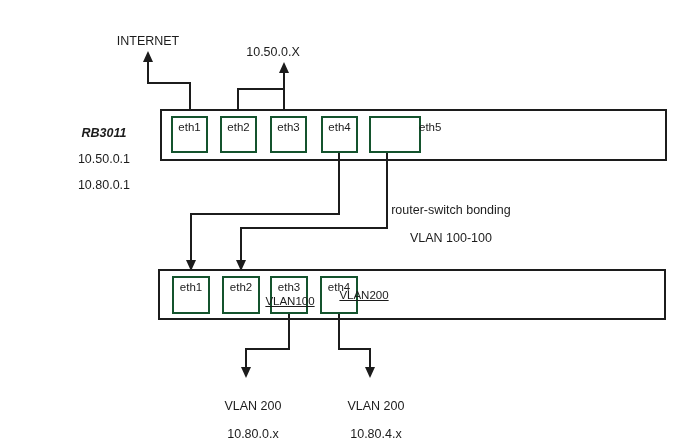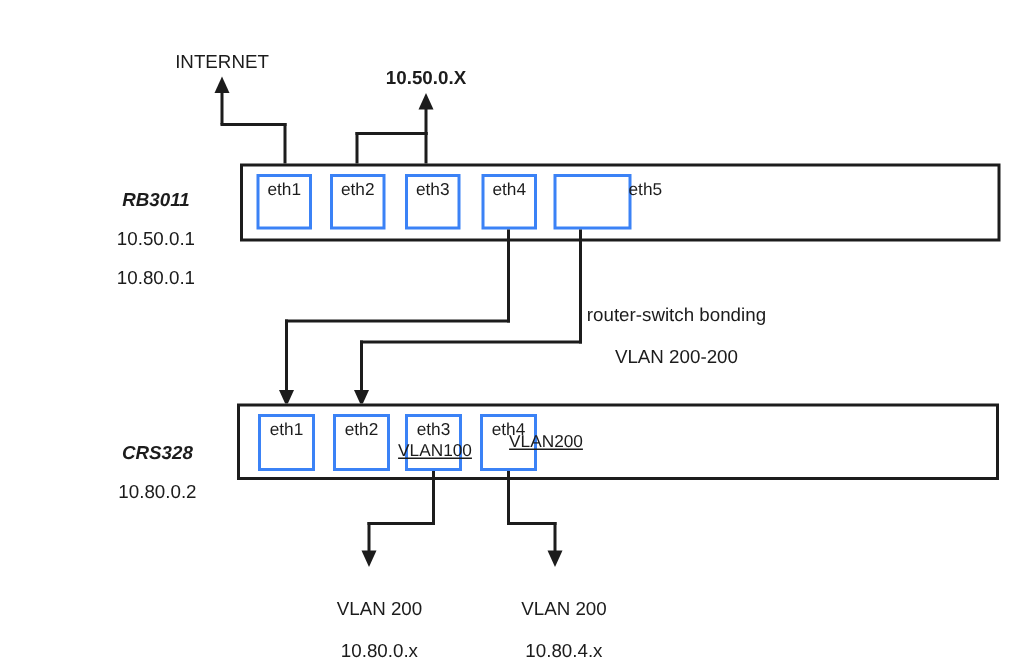--- a/index.html
+++ b/index.html
@@ -6,21 +6,21 @@
   .canvas {
     position:relative; width:690px; height:443px; background:#ffffff;
     font-family:"Liberation Sans", sans-serif; color:#1c1c1c; overflow:hidden;
   }
   .lbl { position:absolute; font-size:12.5px; line-height:14px; white-space:pre; color:#1c1c1c; }
   .ctr { transform:translateX(-50%); text-align:center; }
   .b   { font-weight:bold;font-style:italic; }
   .lh13 { line-height:13px; }
   .chassis { position:absolute; border:2px solid #1c1c1c; background:#ffffff; box-sizing:border-box; }
   .port {
-    position:absolute; border:2px solid #3b82f6; background:#ffffff; box-sizing:border-box;
+    position:absolute; border:2px solid #14532d; background:#ffffff; box-sizing:border-box;
     font-size:11.5px; text-align:center; padding-top:3px; color:#1c1c1c;
   }
   .vline, .hline { position:absolute; background:#1c1c1c; }
   .vline { width:2px; }
   .hline { height:2px; }
   .arrow-up {
     position:absolute; width:0; height:0;
     border-left:5px solid transparent; border-right:5px solid transparent;
     border-bottom:11px solid #1c1c1c;
   }
@@ -30,21 +30,21 @@
     border-top:11px solid #1c1c1c;
   }
   .vlan-tag { position:absolute; font-size:11.5px; transform:translateX(-50%); white-space:pre; background:transparent;text-decoration:underline; }
 </style>
 </head>
 <body>
 
 <div class="canvas">
 
   <div class="lbl ctr" style="left:148px; top:34px;">INTERNET</div>
-  <div class="lbl ctr" style="left:284px; top:45px;font-weight:bold;">10.50.0.X</div>
+  <div class="lbl ctr" style="left:273px; top:45px;">10.50.0.X</div>
 
   <div class="arrow-up" style="left:143px; top:51px;"></div>
   <div class="vline" style="left:147px; top:61px; height:22px;"></div>
   <div class="hline" style="left:147px; top:82px; width:44px;"></div>
   <div class="vline" style="left:189px; top:82px; height:34px;"></div>
 
   <div class="arrow-up" style="left:279px; top:62px;"></div>
   <div class="vline" style="left:283px; top:72px; height:18px;"></div>
   <div class="hline" style="left:237px; top:88px; width:48px;"></div>
   <div class="vline" style="left:237px; top:88px; height:28px;"></div>
@@ -67,27 +67,23 @@
   <div class="vline" style="left:190px; top:213px; height:48px;"></div>
   <div class="arrow-down" style="left:186px; top:260px;"></div>
 
   <div class="vline" style="left:386px; top:153px; height:76px;"></div>
   <div class="hline" style="left:240px; top:227px; width:148px;"></div>
   <div class="vline" style="left:240px; top:227px; height:34px;"></div>
   <div class="arrow-down" style="left:236px; top:260px;"></div>
 
   <div class="lbl ctr" style="left:444px; top:189px;">
     <span>router-switch bonding</span><br>
-    <span>VLAN 200-200</span>
+    <span>VLAN 100-100</span>
   </div>
 
-  <div class="lbl ctr lh13" style="left:98px; top:283px;">
-    <span class="b">CRS328</span><br>
-    <span>10.80.0.2</span>
-  </div>
   <div class="chassis" style="left:158px; top:269px; width:508px; height:51px;"></div>
   <div class="port" style="left:172px; top:276px; width:38px; height:38px;">eth1</div>
   <div class="port" style="left:222px; top:276px; width:38px; height:38px;">eth2</div>
   <div class="port" style="left:270px; top:276px; width:38px; height:38px;">eth3</div>
   <div class="port" style="left:320px; top:276px; width:38px; height:38px;">eth4</div>
   <div class="vlan-tag" style="left:290px; top:295px;">VLAN100</div>
   <div class="vlan-tag" style="left:340px; top:289px;margin-left:24px;">VLAN200</div>
 
   <div class="vline" style="left:288px; top:314px; height:36px;"></div>
   <div class="hline" style="left:245px; top:348px; width:45px;"></div>

